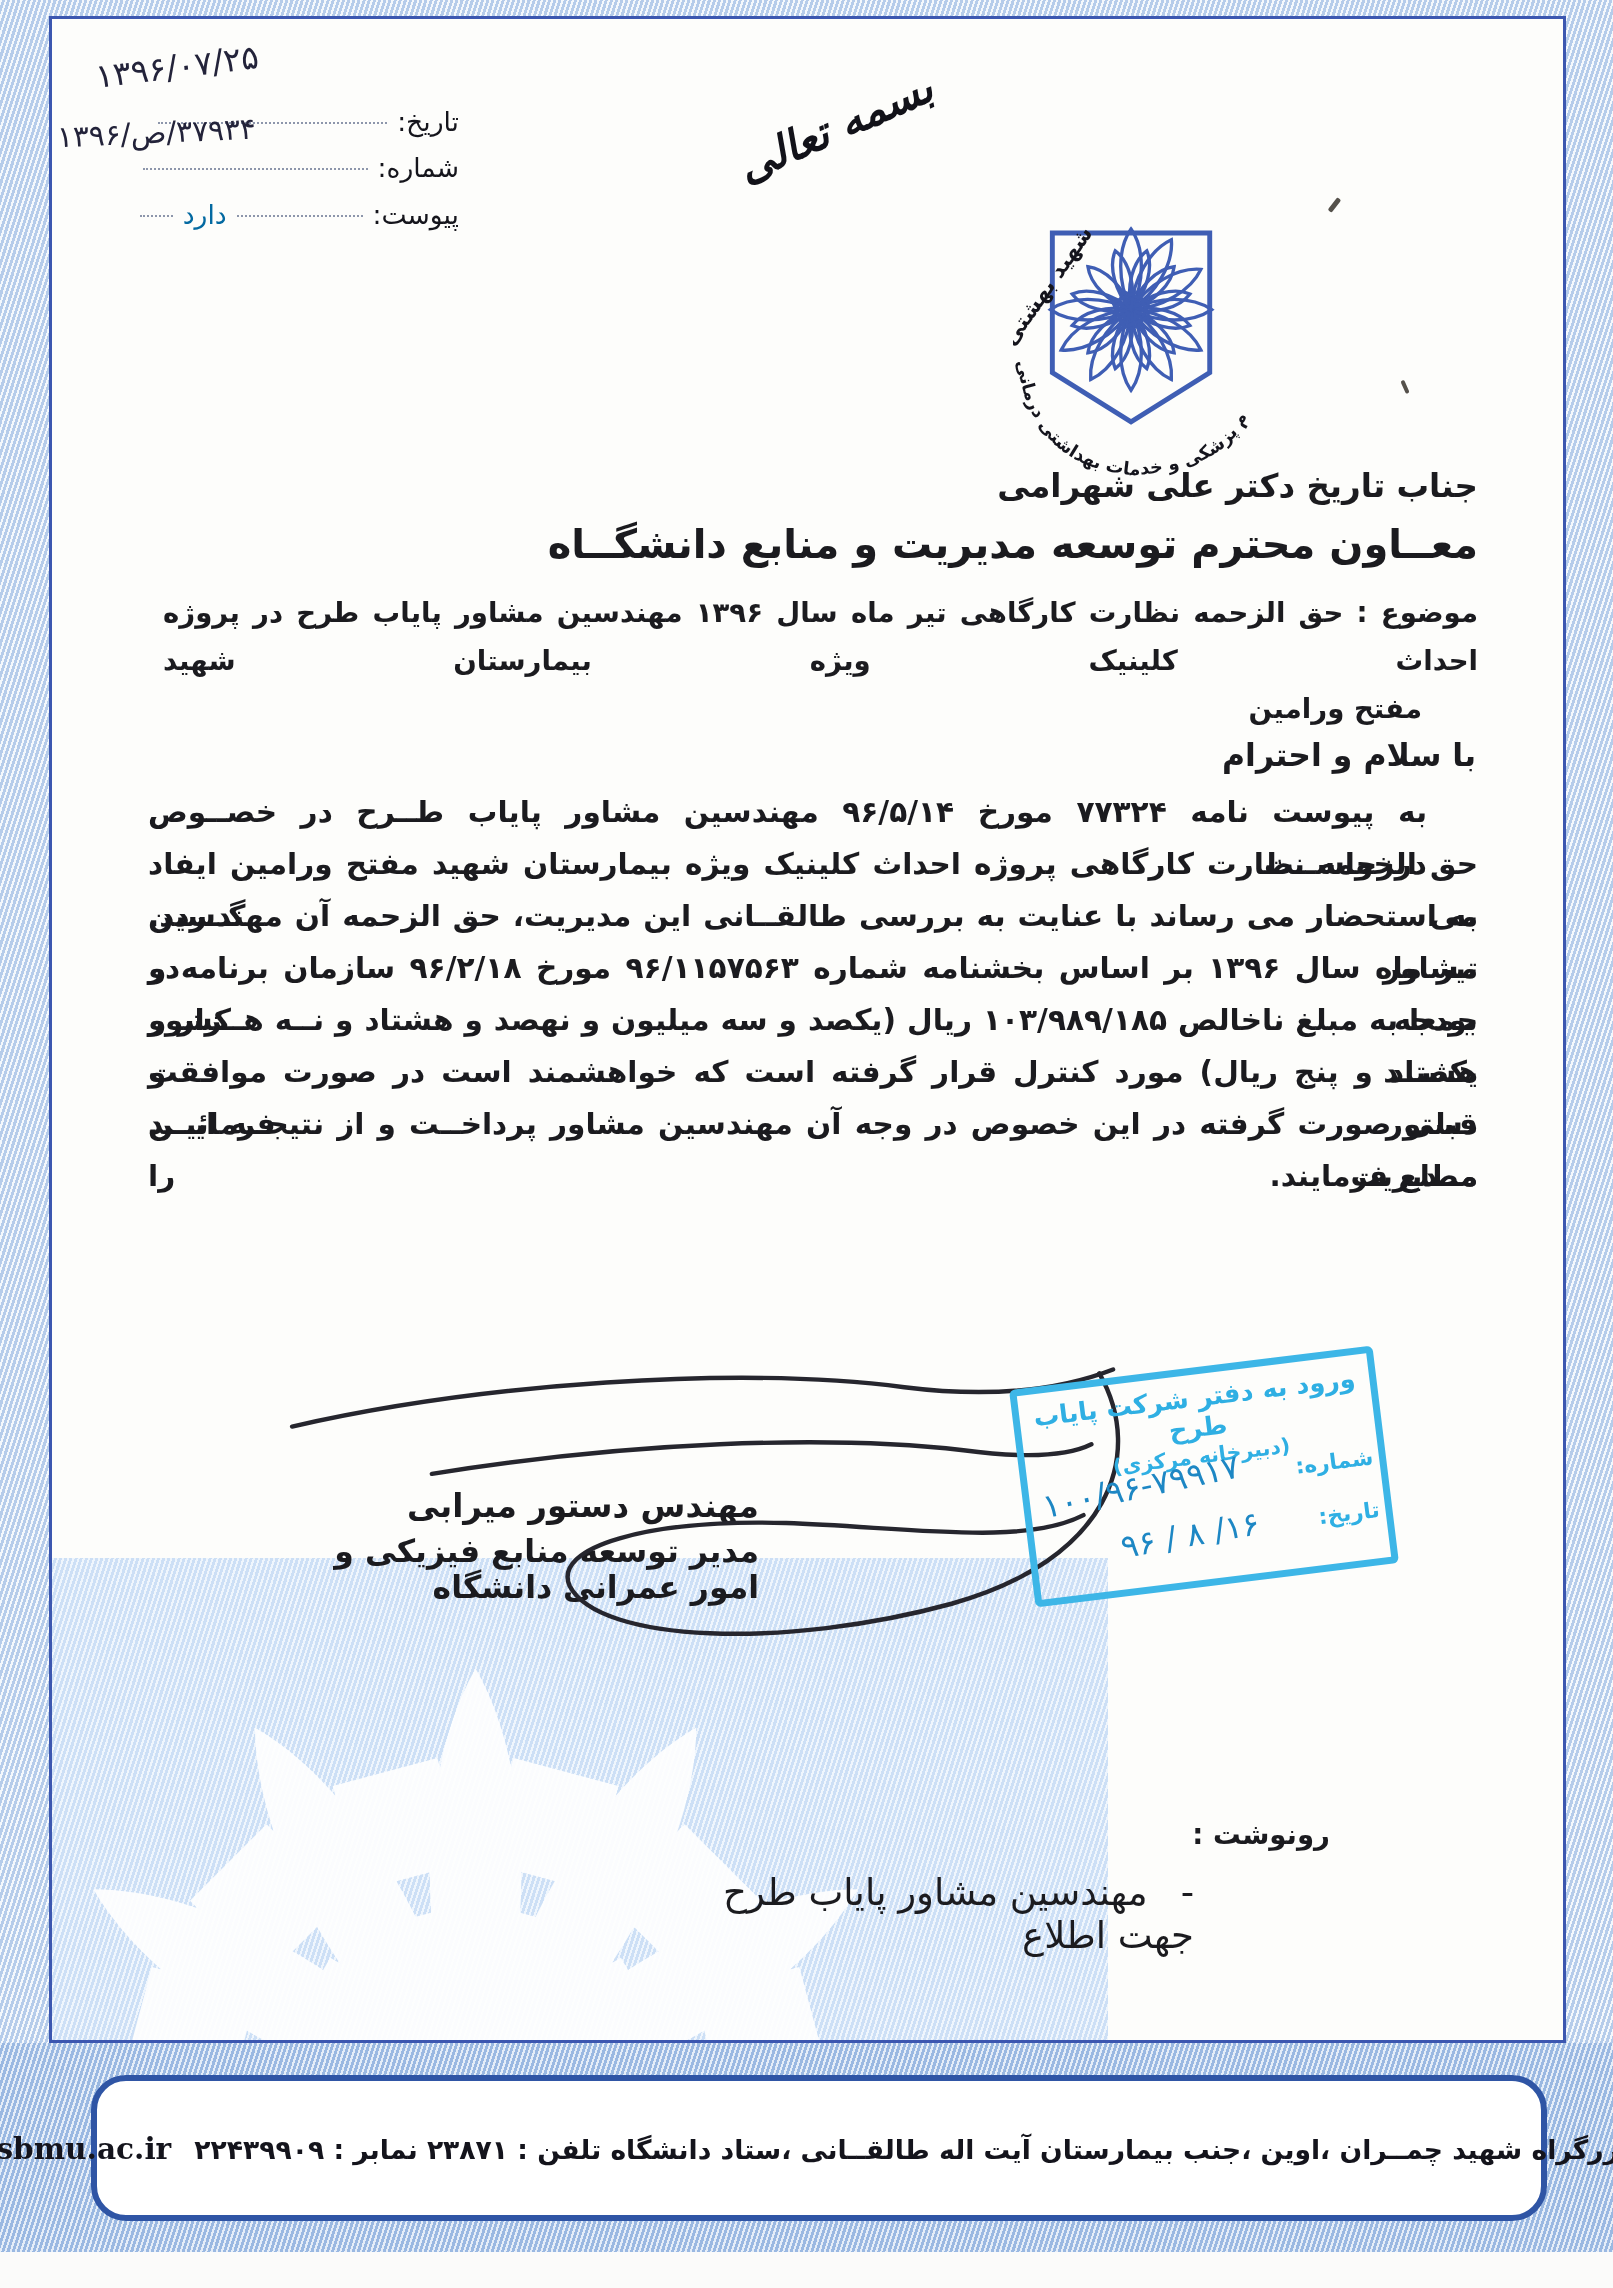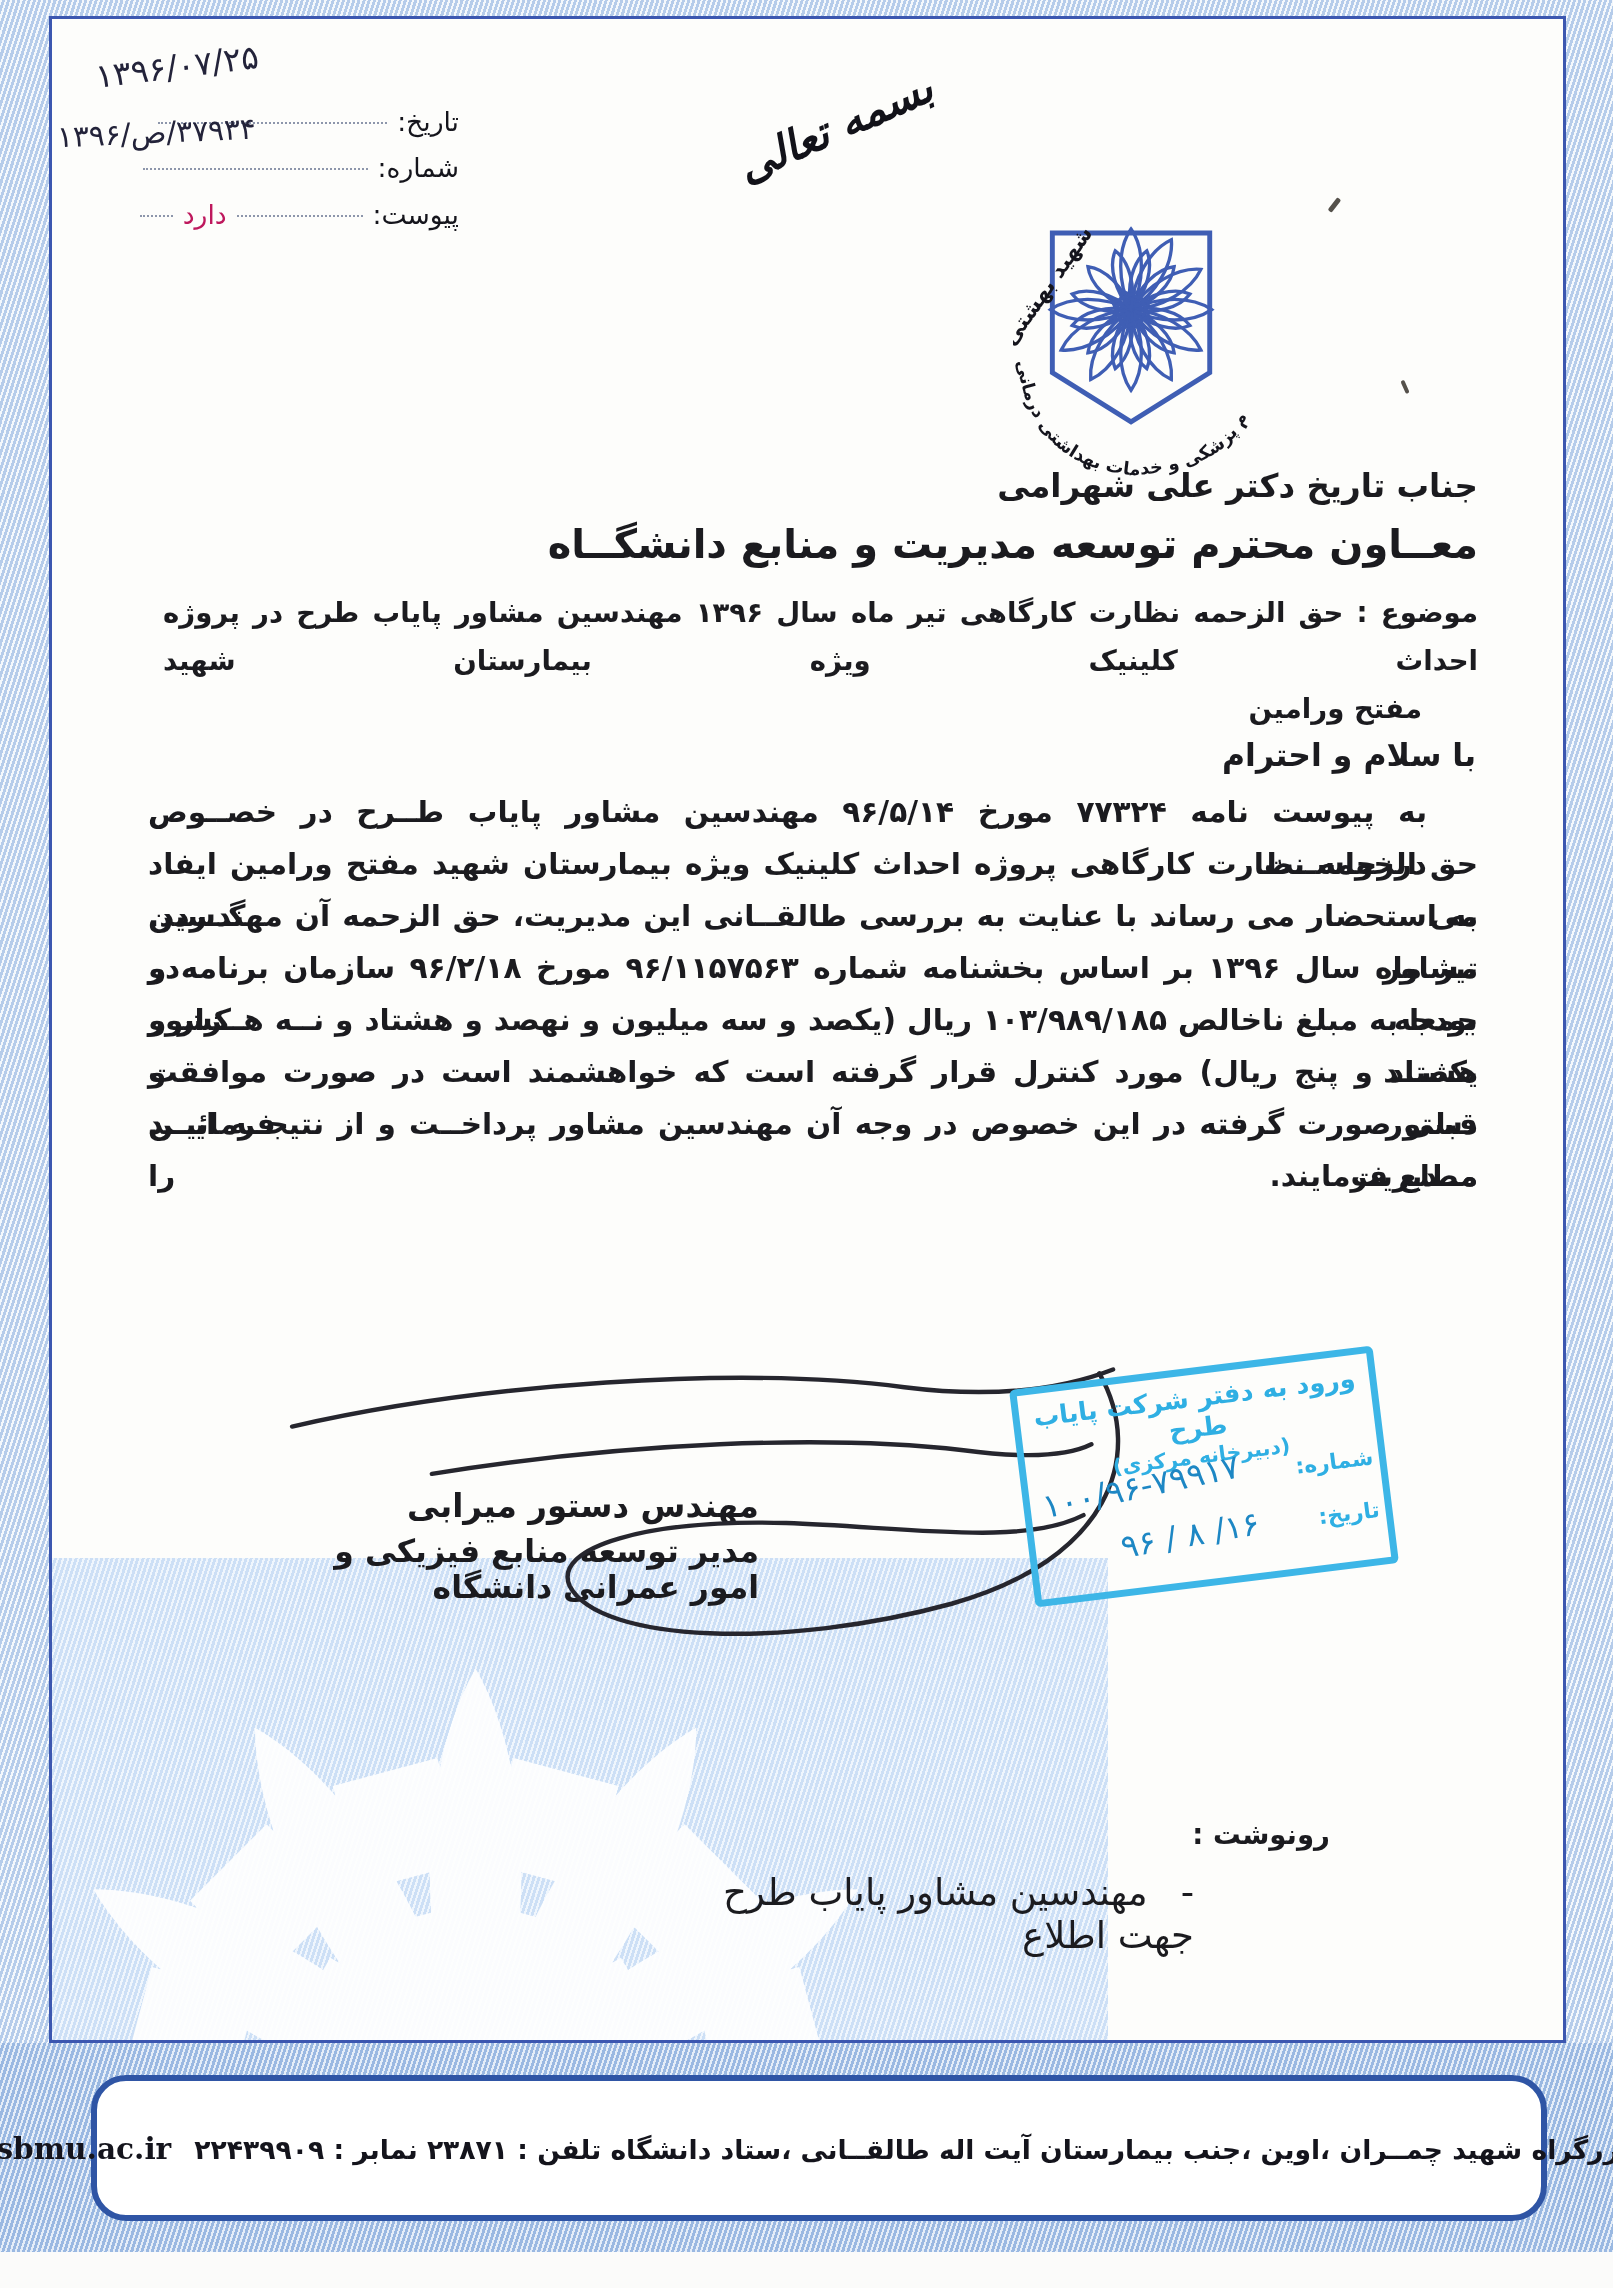--- a/index.html
+++ b/index.html
@@ -19,21 +19,21 @@
 
   
   .watermark{position:absolute;left:52px;top:1558px;width:1056px;height:482px;overflow:hidden;
              background-color:#dceafa;
              background-image:repeating-linear-gradient(108deg,rgba(255,255,255,.55) 0 2px,rgba(150,185,230,.22) 2px 4.9px);}
 
   
   .metaRow{position:absolute;right:1155px;display:flex;direction:rtl;align-items:center;white-space:nowrap;}
   .metaLabel{font-size:26.6px;color:#15151c;}
   .leader{display:inline-block;border-bottom:2px dotted #8d96ab;height:3.9px;margin:0 9.9px;}
-  .metaValue{font-size:26.6px;color:#be185d;}
+  .metaValue{font-size:26.6px;color:#0369a1;}
   .hw{position:absolute;color:#23233a;white-space:nowrap;}
   .hw-date{left:95px;top:47px;font-size:33px;transform:rotate(-7deg);}
   .hw-number{left:57px;top:116px;font-size:29.6px;transform:rotate(-2.5deg);}
 
   .besmele{position:absolute;left:731px;top:102px;font-size:43px;font-weight:bold;font-style:italic;
            color:#121219;transform:rotate(-24deg);white-space:nowrap;}
 
   .logo{position:absolute;left:1013px;top:217px;}
 
   .speck{position:absolute;background:#55514b;border-radius:2px;}

